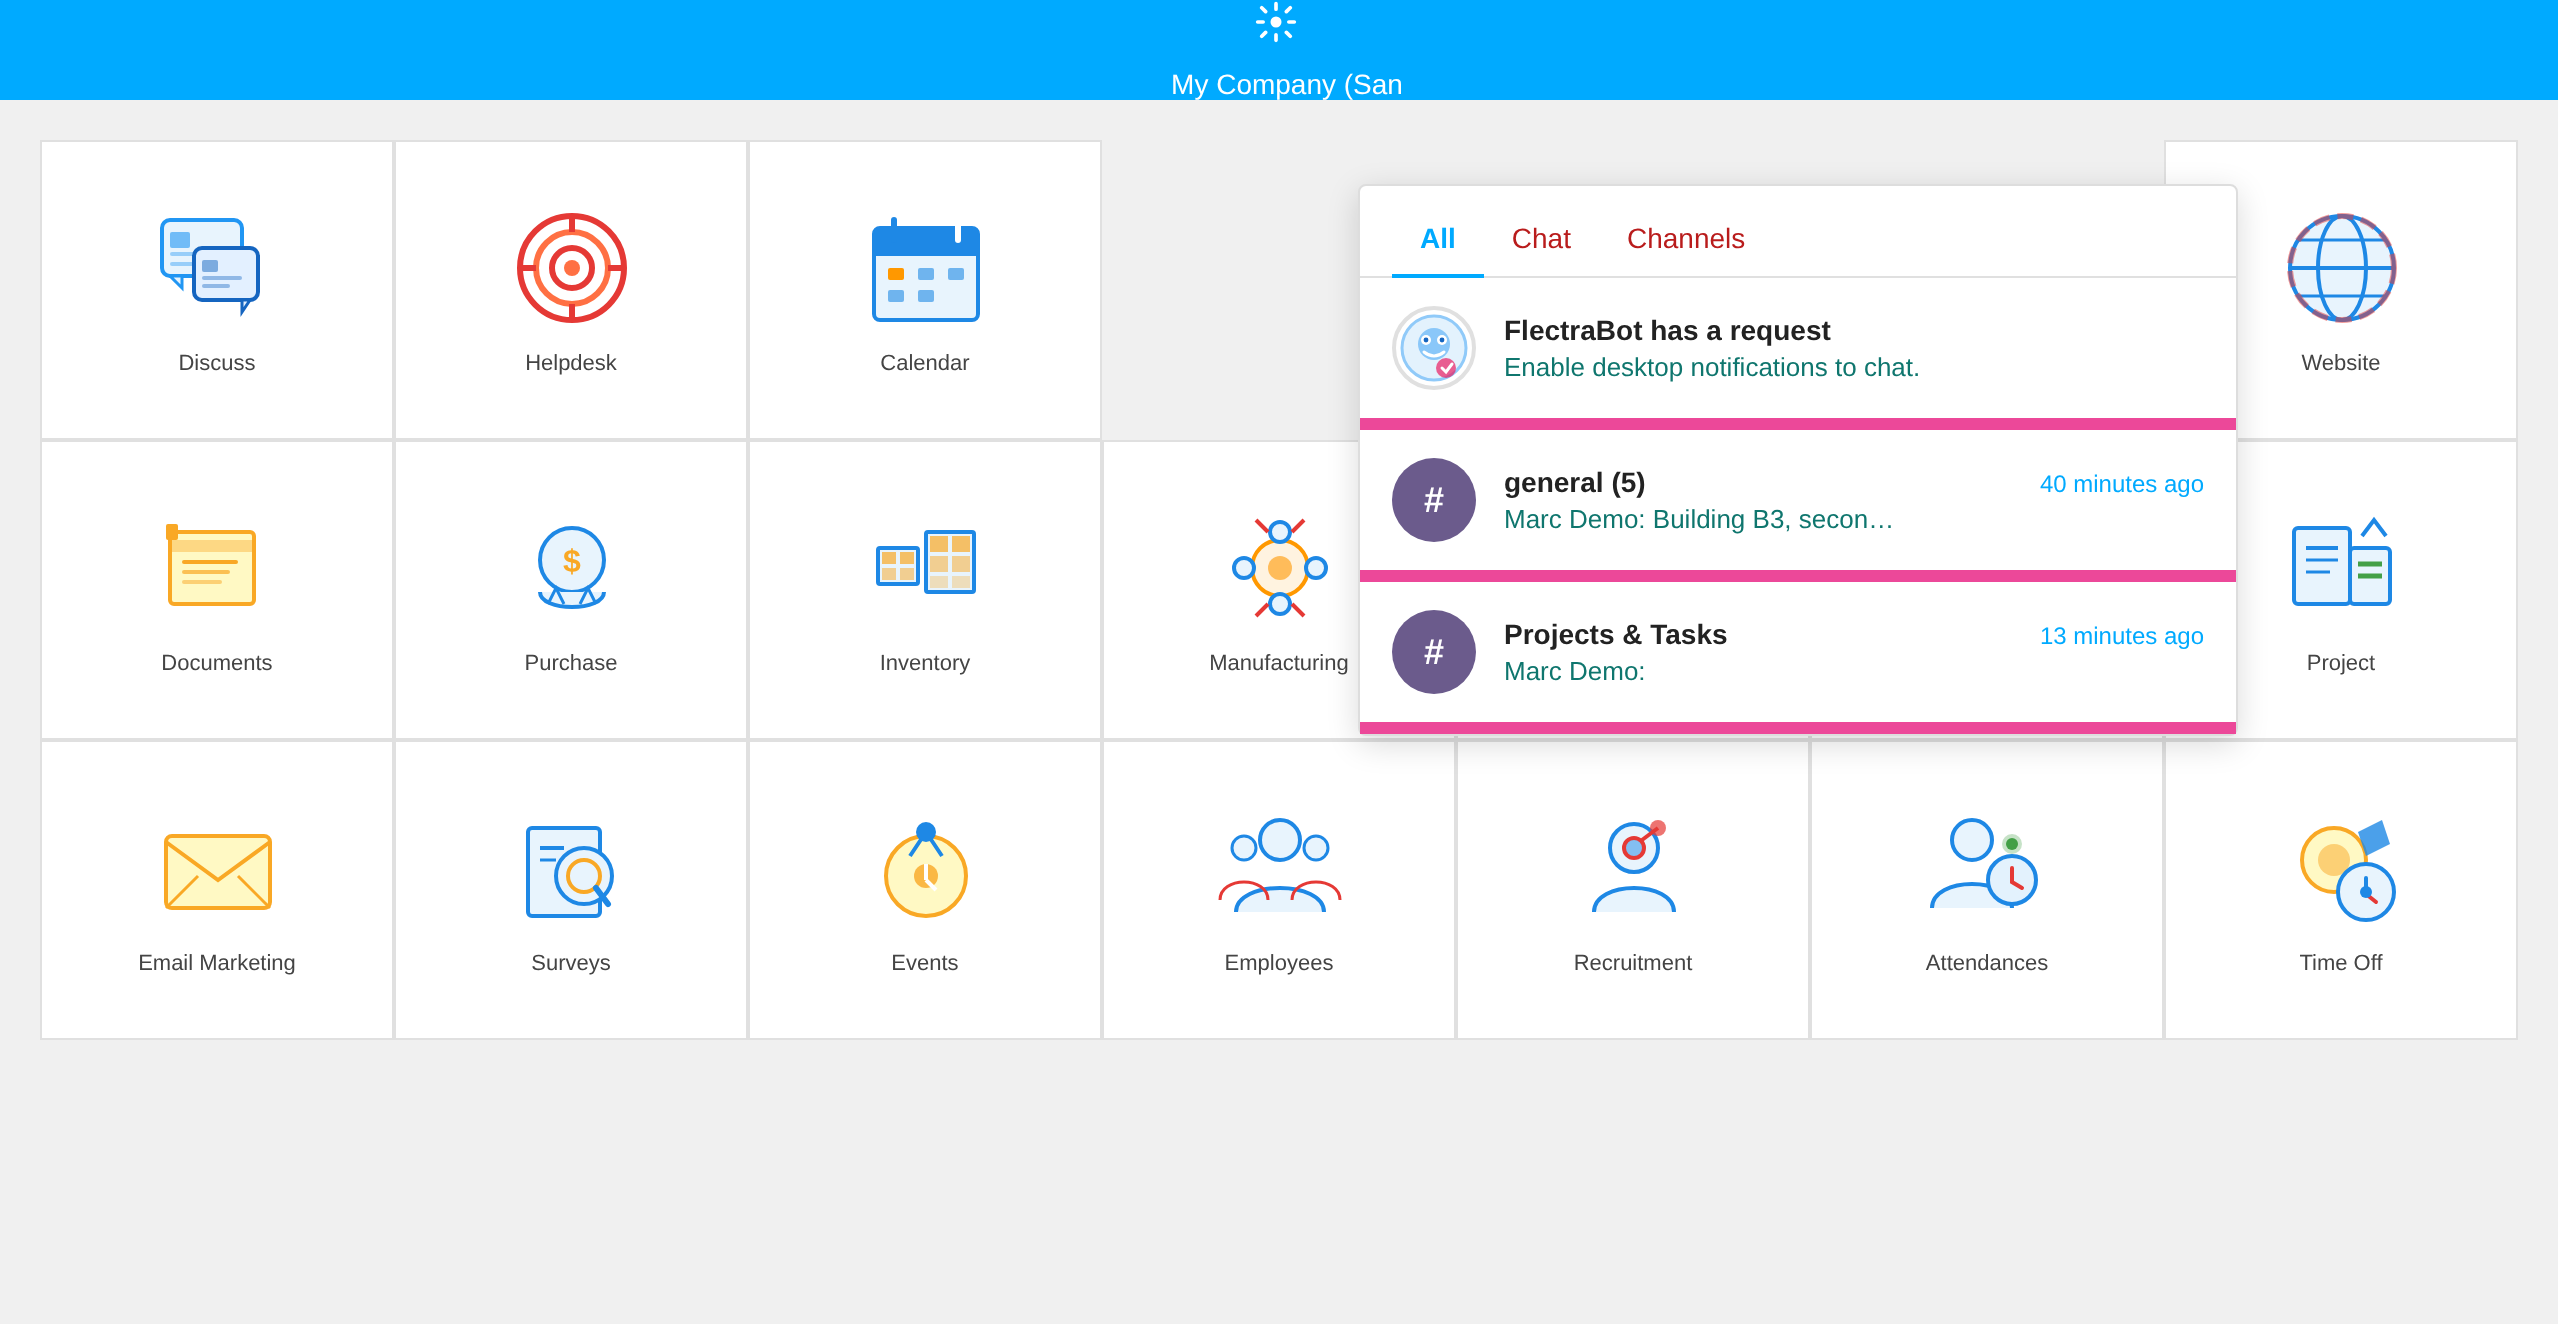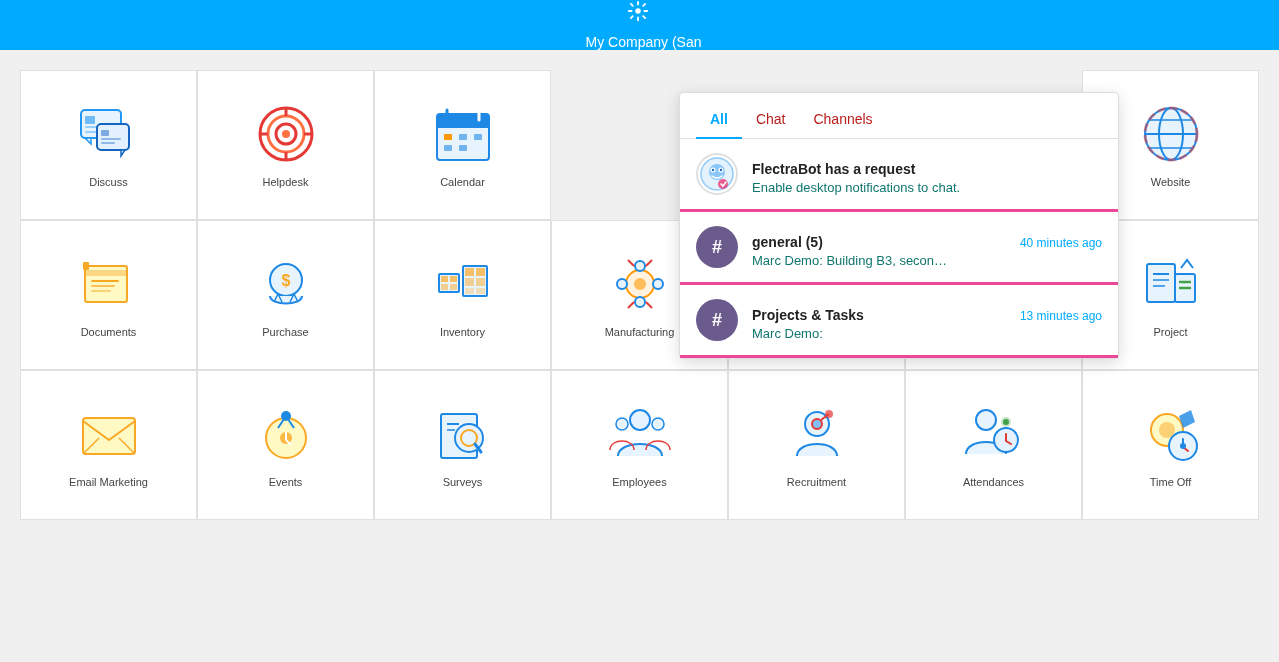--- a/index.html
+++ b/index.html
@@ -61,22 +61,22 @@
     }
     .dropdown-tabs {
       display: flex; gap: 0; padding: 12px 16px 0; border-bottom: 1px solid #e0e0e0;
     }
     .dropdown-tab {
       padding: 6px 14px 10px; font-size: 14px; cursor: pointer; color: #b91c1c;
       border-bottom: 2px solid transparent; margin-bottom: -1px;
     }
     .dropdown-tab.active { color: #00aaff; border-bottom: 2px solid #00aaff; font-weight: 600; }
     .dropdown-item {
-      display: flex; align-items: flex-end; padding: 14px 16px; gap: 14px;
-      border-bottom: 3px solid #ec4899; cursor: pointer;
+      display: flex; align-items: center; padding: 14px 16px; gap: 14px;
+      border-bottom: 6px solid #ec4899; cursor: pointer;
     }
     .avatar {
       width: 42px; height: 42px; border-radius: 50%; flex-shrink: 0;
       display: flex; align-items: center; justify-content: center; font-size: 20px;
     }
     .avatar-bot { background: white; border: 2px solid #e0e0e0; }
     .avatar-hash { background: #6b5b8c; color: white; font-size: 18px; font-weight: bold; }
     .msg-body { flex: 1; }
     .msg-title { font-size: 14px; font-weight: 600; color: #222; margin-bottom: 3px; }
     .msg-sub { font-size: 13px; color: #0f766e; }
@@ -282,40 +282,40 @@
         <rect x="6" y="16" width="52" height="36" rx="3" fill="#fff9c4" stroke="#f9a825" stroke-width="2"></rect>
         <polyline points="6,19 32,38 58,19" fill="none" stroke="#f9a825" stroke-width="2"></polyline>
         <line x1="6" y1="52" x2="22" y2="36" stroke="#f9a825" stroke-width="1.5"></line>
         <line x1="58" y1="52" x2="42" y2="36" stroke="#f9a825" stroke-width="1.5"></line>
       </svg>
       <span class="app-label">Email Marketing</span>
     </div>
 
     <div class="app-item">
       <svg class="app-icon" viewBox="0 0 64 64">
+        <rect x="10" y="12" width="36" height="44" rx="2" fill="#e8f4fd" stroke="#1e88e5" stroke-width="2"></rect>
+        <circle cx="38" cy="36" r="14" fill="#e8f4fd" stroke="#1e88e5" stroke-width="2"></circle>
+        <circle cx="38" cy="36" r="8" fill="none" stroke="#f9a825" stroke-width="2"></circle>
+        <line x1="44" y1="42" x2="50" y2="50" stroke="#1e88e5" stroke-width="3" stroke-linecap="round"></line>
+        <line x1="16" y1="22" x2="28" y2="22" stroke="#1e88e5" stroke-width="2"></line>
+        <line x1="16" y1="28" x2="24" y2="28" stroke="#1e88e5" stroke-width="1.5"></line>
+      </svg>
+      <span class="app-label">Surveys</span>
+    </div>
+
+    <div class="app-item">
+      <svg class="app-icon" viewBox="0 0 64 64">
         <circle cx="32" cy="36" r="20" fill="#fff9c4" stroke="#f9a825" stroke-width="2"></circle>
         <path d="M24 26 L32 14 L40 26" fill="none" stroke="#1e88e5" stroke-width="2"></path>
         <circle cx="32" cy="14" r="5" fill="#1e88e5"></circle>
         <circle cx="32" cy="36" r="6" fill="#f9a825" opacity="0.8"></circle>
         <line x1="32" y1="30" x2="32" y2="38" stroke="white" stroke-width="2"></line>
         <line x1="32" y1="38" x2="37" y2="43" stroke="white" stroke-width="2"></line>
       </svg>
       <span class="app-label">Events</span>
-    </div>
-
-    <div class="app-item">
-      <svg class="app-icon" viewBox="0 0 64 64">
-        <rect x="10" y="12" width="36" height="44" rx="2" fill="#e8f4fd" stroke="#1e88e5" stroke-width="2"></rect>
-        <circle cx="38" cy="36" r="14" fill="#e8f4fd" stroke="#1e88e5" stroke-width="2"></circle>
-        <circle cx="38" cy="36" r="8" fill="none" stroke="#f9a825" stroke-width="2"></circle>
-        <line x1="44" y1="42" x2="50" y2="50" stroke="#1e88e5" stroke-width="3" stroke-linecap="round"></line>
-        <line x1="16" y1="22" x2="28" y2="22" stroke="#1e88e5" stroke-width="2"></line>
-        <line x1="16" y1="28" x2="24" y2="28" stroke="#1e88e5" stroke-width="1.5"></line>
-      </svg>
-      <span class="app-label">Surveys</span>
     </div>
 
     <div class="app-item">
       <svg class="app-icon" viewBox="0 0 64 64">
         <circle cx="32" cy="18" r="10" fill="#e8f4fd" stroke="#1e88e5" stroke-width="2"></circle>
         <path d="M10 54 C10 38 54 38 54 54" fill="#e8f4fd" stroke="#1e88e5" stroke-width="2"></path>
         <circle cx="14" cy="22" r="6" fill="#e8f4fd" stroke="#1e88e5" stroke-width="1.5"></circle>
         <circle cx="50" cy="22" r="6" fill="#e8f4fd" stroke="#1e88e5" stroke-width="1.5"></circle>
         <path d="M2 48 C2 36 26 36 26 48" fill="none" stroke="#e53935" stroke-width="1.5"></path>
         <path d="M38 48 C38 36 62 36 62 48" fill="none" stroke="#e53935" stroke-width="1.5"></path>

